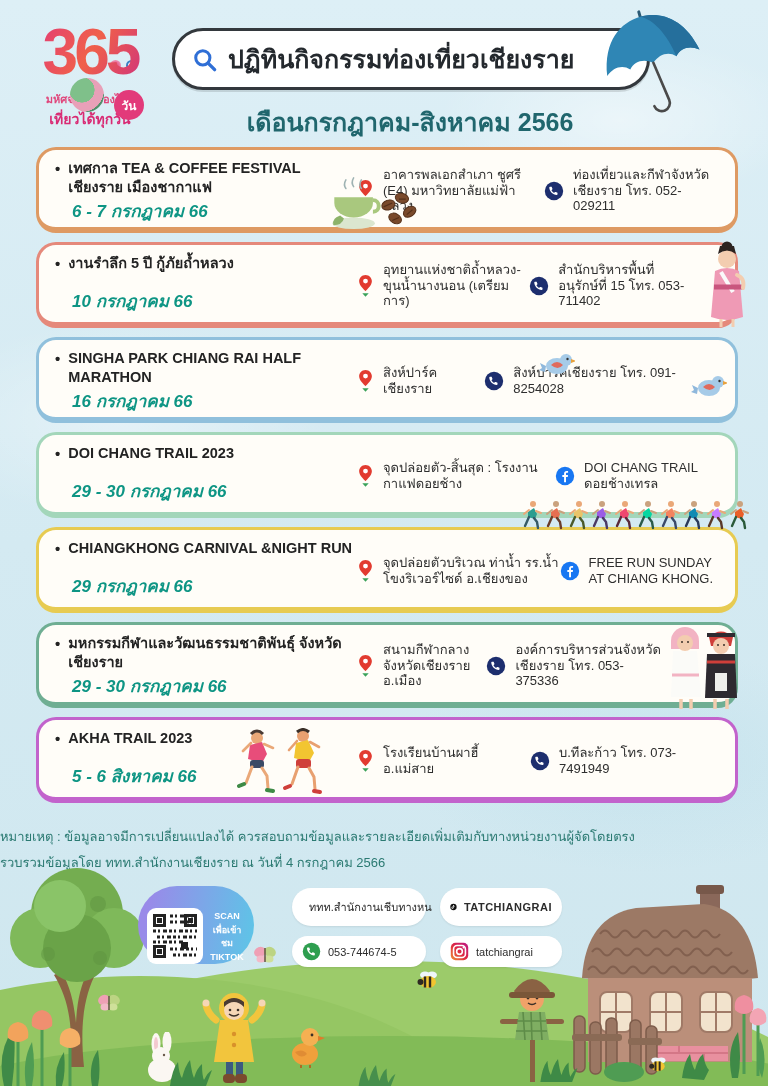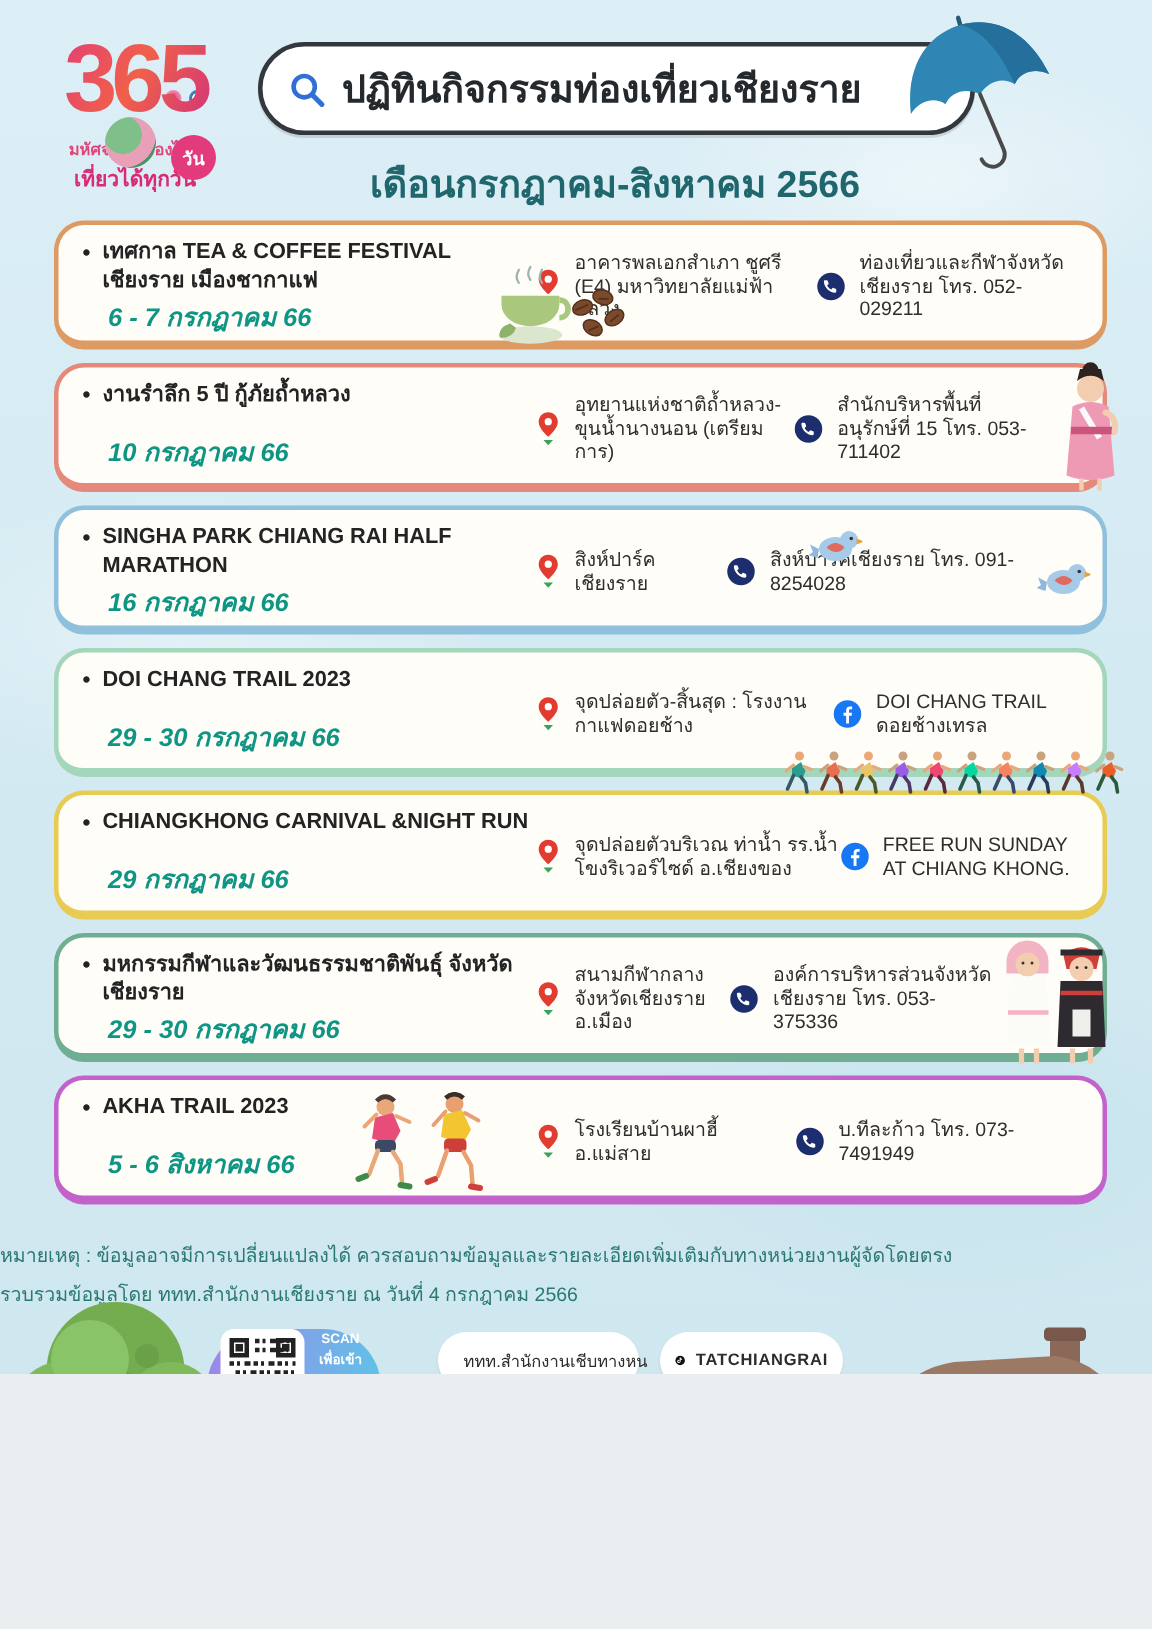--- a/index.html
+++ b/index.html
@@ -1,16 +1,16 @@
 <!DOCTYPE html>
 <html><head>
 <meta charset="utf-8">
 <style>
   html,body{margin:0;padding:0;background:#e9eef1;}
-  .poster{position:relative;width:768px;height:916px;overflow:hidden;
+  .poster{position:relative;width:768px;height:1086px;overflow:hidden;
     background:linear-gradient(180deg,#ddeff6 0%,#d4eaf2 50%,#cfe7ef 100%);
     font-family:"Liberation Sans","DejaVu Sans",sans-serif;}
   .poster::before{content:"";position:absolute;inset:0;
     background:radial-gradient(260px 120px at 620px 120px,rgba(255,255,255,.45),transparent 70%),
                radial-gradient(300px 140px at 120px 420px,rgba(255,255,255,.35),transparent 70%),
                radial-gradient(340px 160px at 640px 760px,rgba(173,216,230,.30),transparent 70%);}
   
   .logo365{position:absolute;left:14px;top:20px;width:152px;text-align:center;}
   .logo-num{font-size:64px;font-weight:800;letter-spacing:-4px;line-height:1;
     background:linear-gradient(120deg,#e23a7a 10%,#f0604a 50%,#c92a86 95%);
@@ -43,21 +43,21 @@
   .contact-row{display:flex;align-items:center;gap:9px;font-size:13px;color:#2e2e2e;line-height:1.2;}
   .cicon{flex:0 0 auto;display:flex;}
   .pad-r{padding-right:62px;}
   .pad-r-s{padding-right:34px;}
   .deco{position:absolute;pointer-events:none;z-index:3;}
   .crowd{display:flex;gap:1px;align-items:flex-end;}
   
   .note{position:absolute;left:0;top:824px;width:768px;text-align:left;color:#2b7a72;font-size:13px;line-height:2;}
   
   .qr-panel{position:absolute;left:138px;top:886px;width:116px;height:78px;border-radius:40px;
-    background:linear-gradient(100deg,#998ae9 10%,#5fc3e7 95%);display:flex;align-items:flex-start;gap:7px;
+    background:linear-gradient(100deg,#998ae9 10%,#5fc3e7 95%);display:flex;align-items:flex-end;gap:7px;
     padding:0 10px 0 9px;box-sizing:border-box;z-index:4;}
   .qr-box{width:56px;height:56px;background:#fff;border-radius:9px;display:flex;align-items:center;justify-content:center;flex:0 0 auto;}
   .qr-caption{color:#fff;font-size:9px;font-weight:800;text-align:center;line-height:1.5;}
   .pill{position:absolute;background:#fff;border-radius:22px;display:flex;align-items:center;gap:7px;
     padding:0 10px;box-sizing:border-box;box-shadow:0 1px 2px rgba(0,0,0,.08);z-index:4;}
   .pill .plabel{font-size:11px;color:#2c2c2c;white-space:nowrap;}
   .pill.fb{left:292px;top:888px;width:134px;height:38px;}
   .pill.ph{left:292px;top:936px;width:134px;height:31px;}
   .pill.tk{left:440px;top:888px;width:122px;height:38px;}
   .pill.ig{left:440px;top:936px;width:122px;height:31px;}

